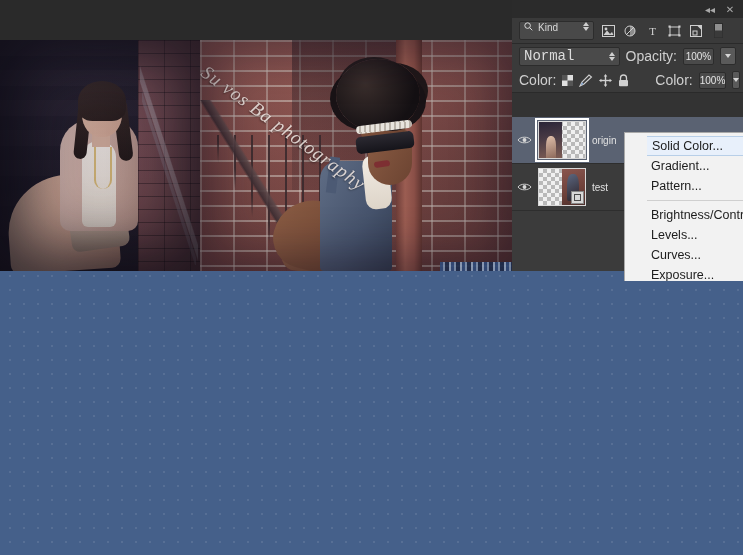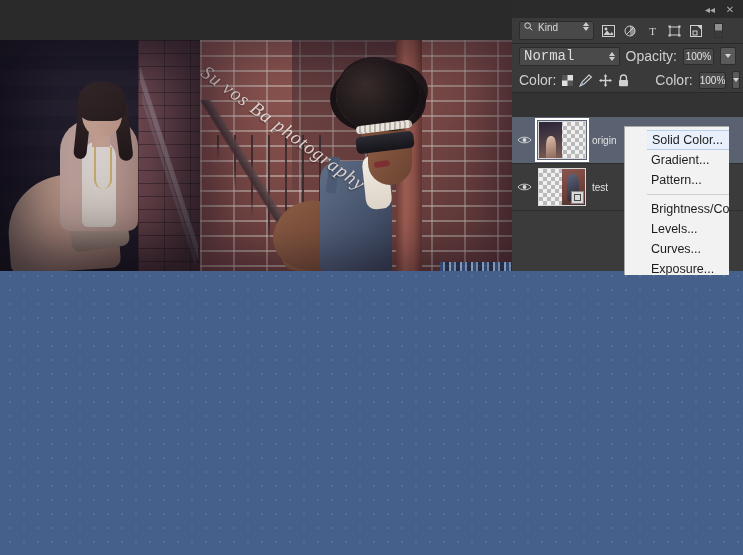--- a/index.html
+++ b/index.html
@@ -239,21 +239,21 @@
     font-size:12.5px;color:#1c1c1c;padding:3px 0 0 0;overflow:hidden;
     font-family:"Liberation Sans",sans-serif;
   }
   .ctxmenu .mi{
     height:20px;line-height:20px;padding-left:26px;white-space:nowrap;
   }
   .ctxmenu .mi.hl{background:#e8f0fb;border:1px solid #b8cfe8;height:18px;line-height:18px;margin:0 1px;padding-left:25px;}
   .ctxmenu .sep{height:1px;background:#cfcfcf;margin:4px 2px 4px 2px;}
   .ctxmenu .railcol{position:absolute;left:0;top:0;width:22px;height:100%;background:#f2f2f2;}
 
-  .menu-clip{position:absolute;left:624px;top:126px;width:105px;height:149px;overflow:hidden;}
+  .menu-clip{position:absolute;left:624px;top:132px;width:119px;height:149px;overflow:hidden;}
 </style>
 </head>
 <body>
 
 <div id="root">
 
   <div class="desktop"></div>
 
   <div class="doc-topbar"></div>
 

